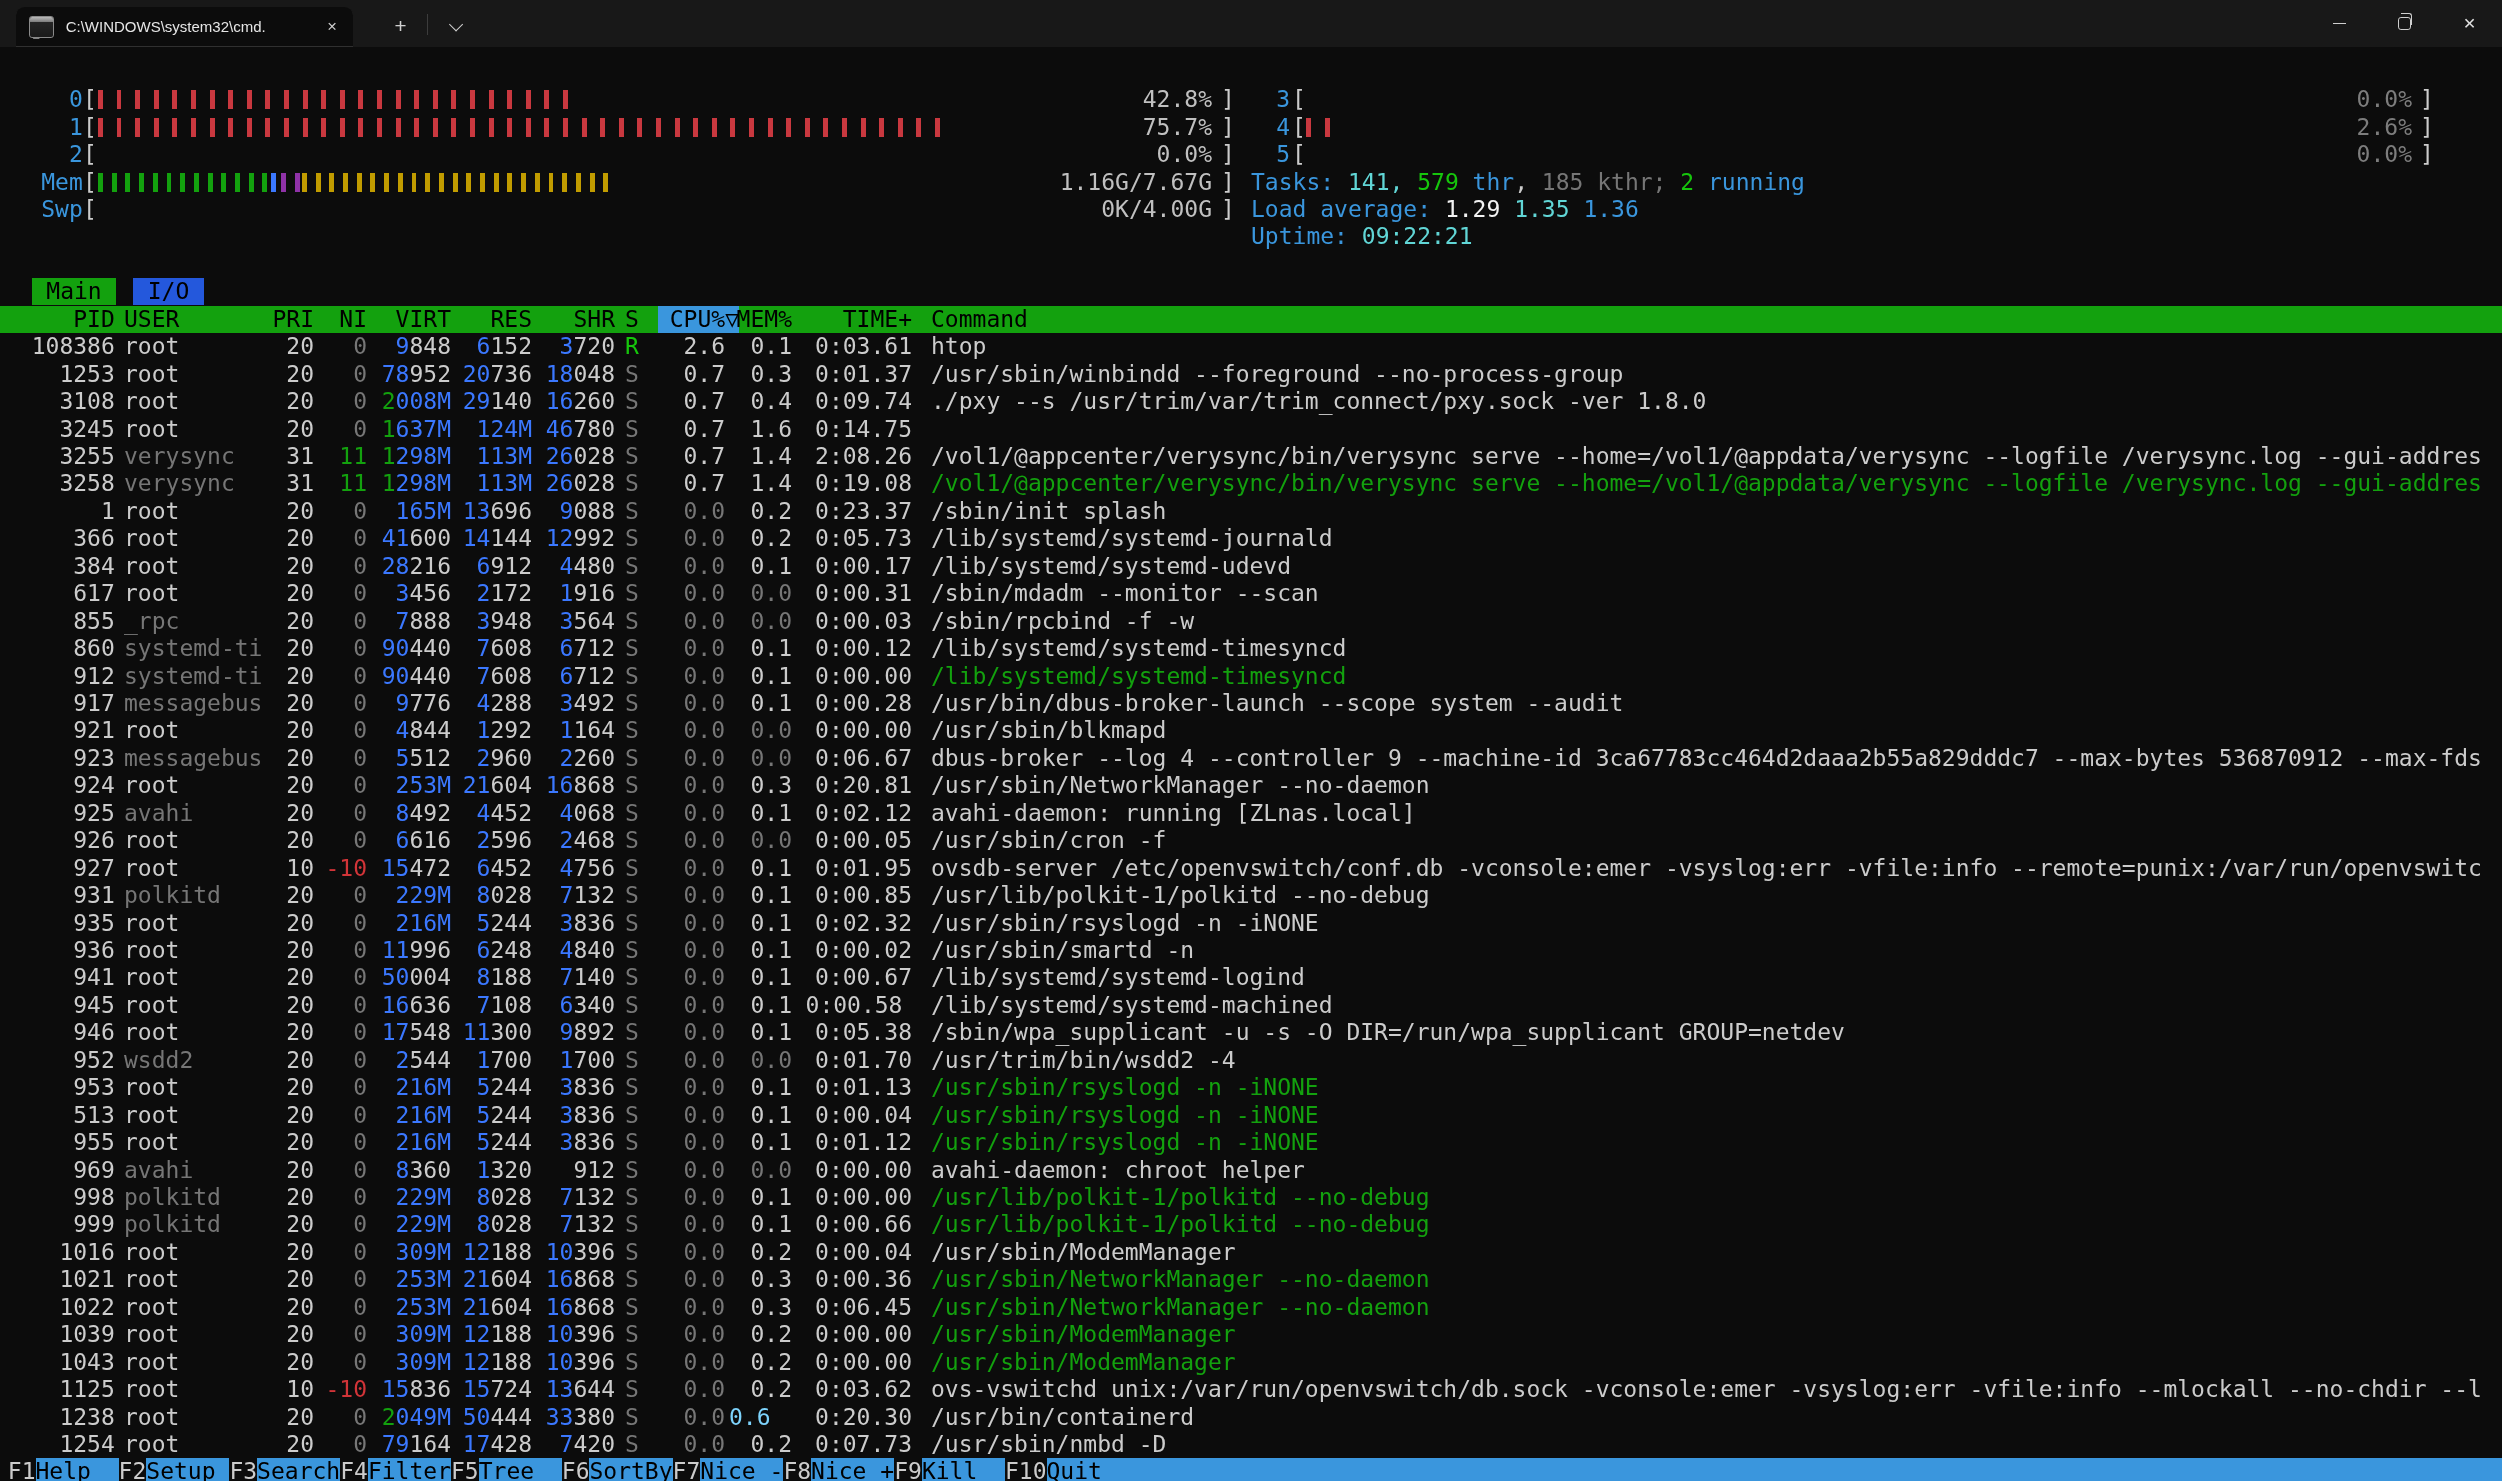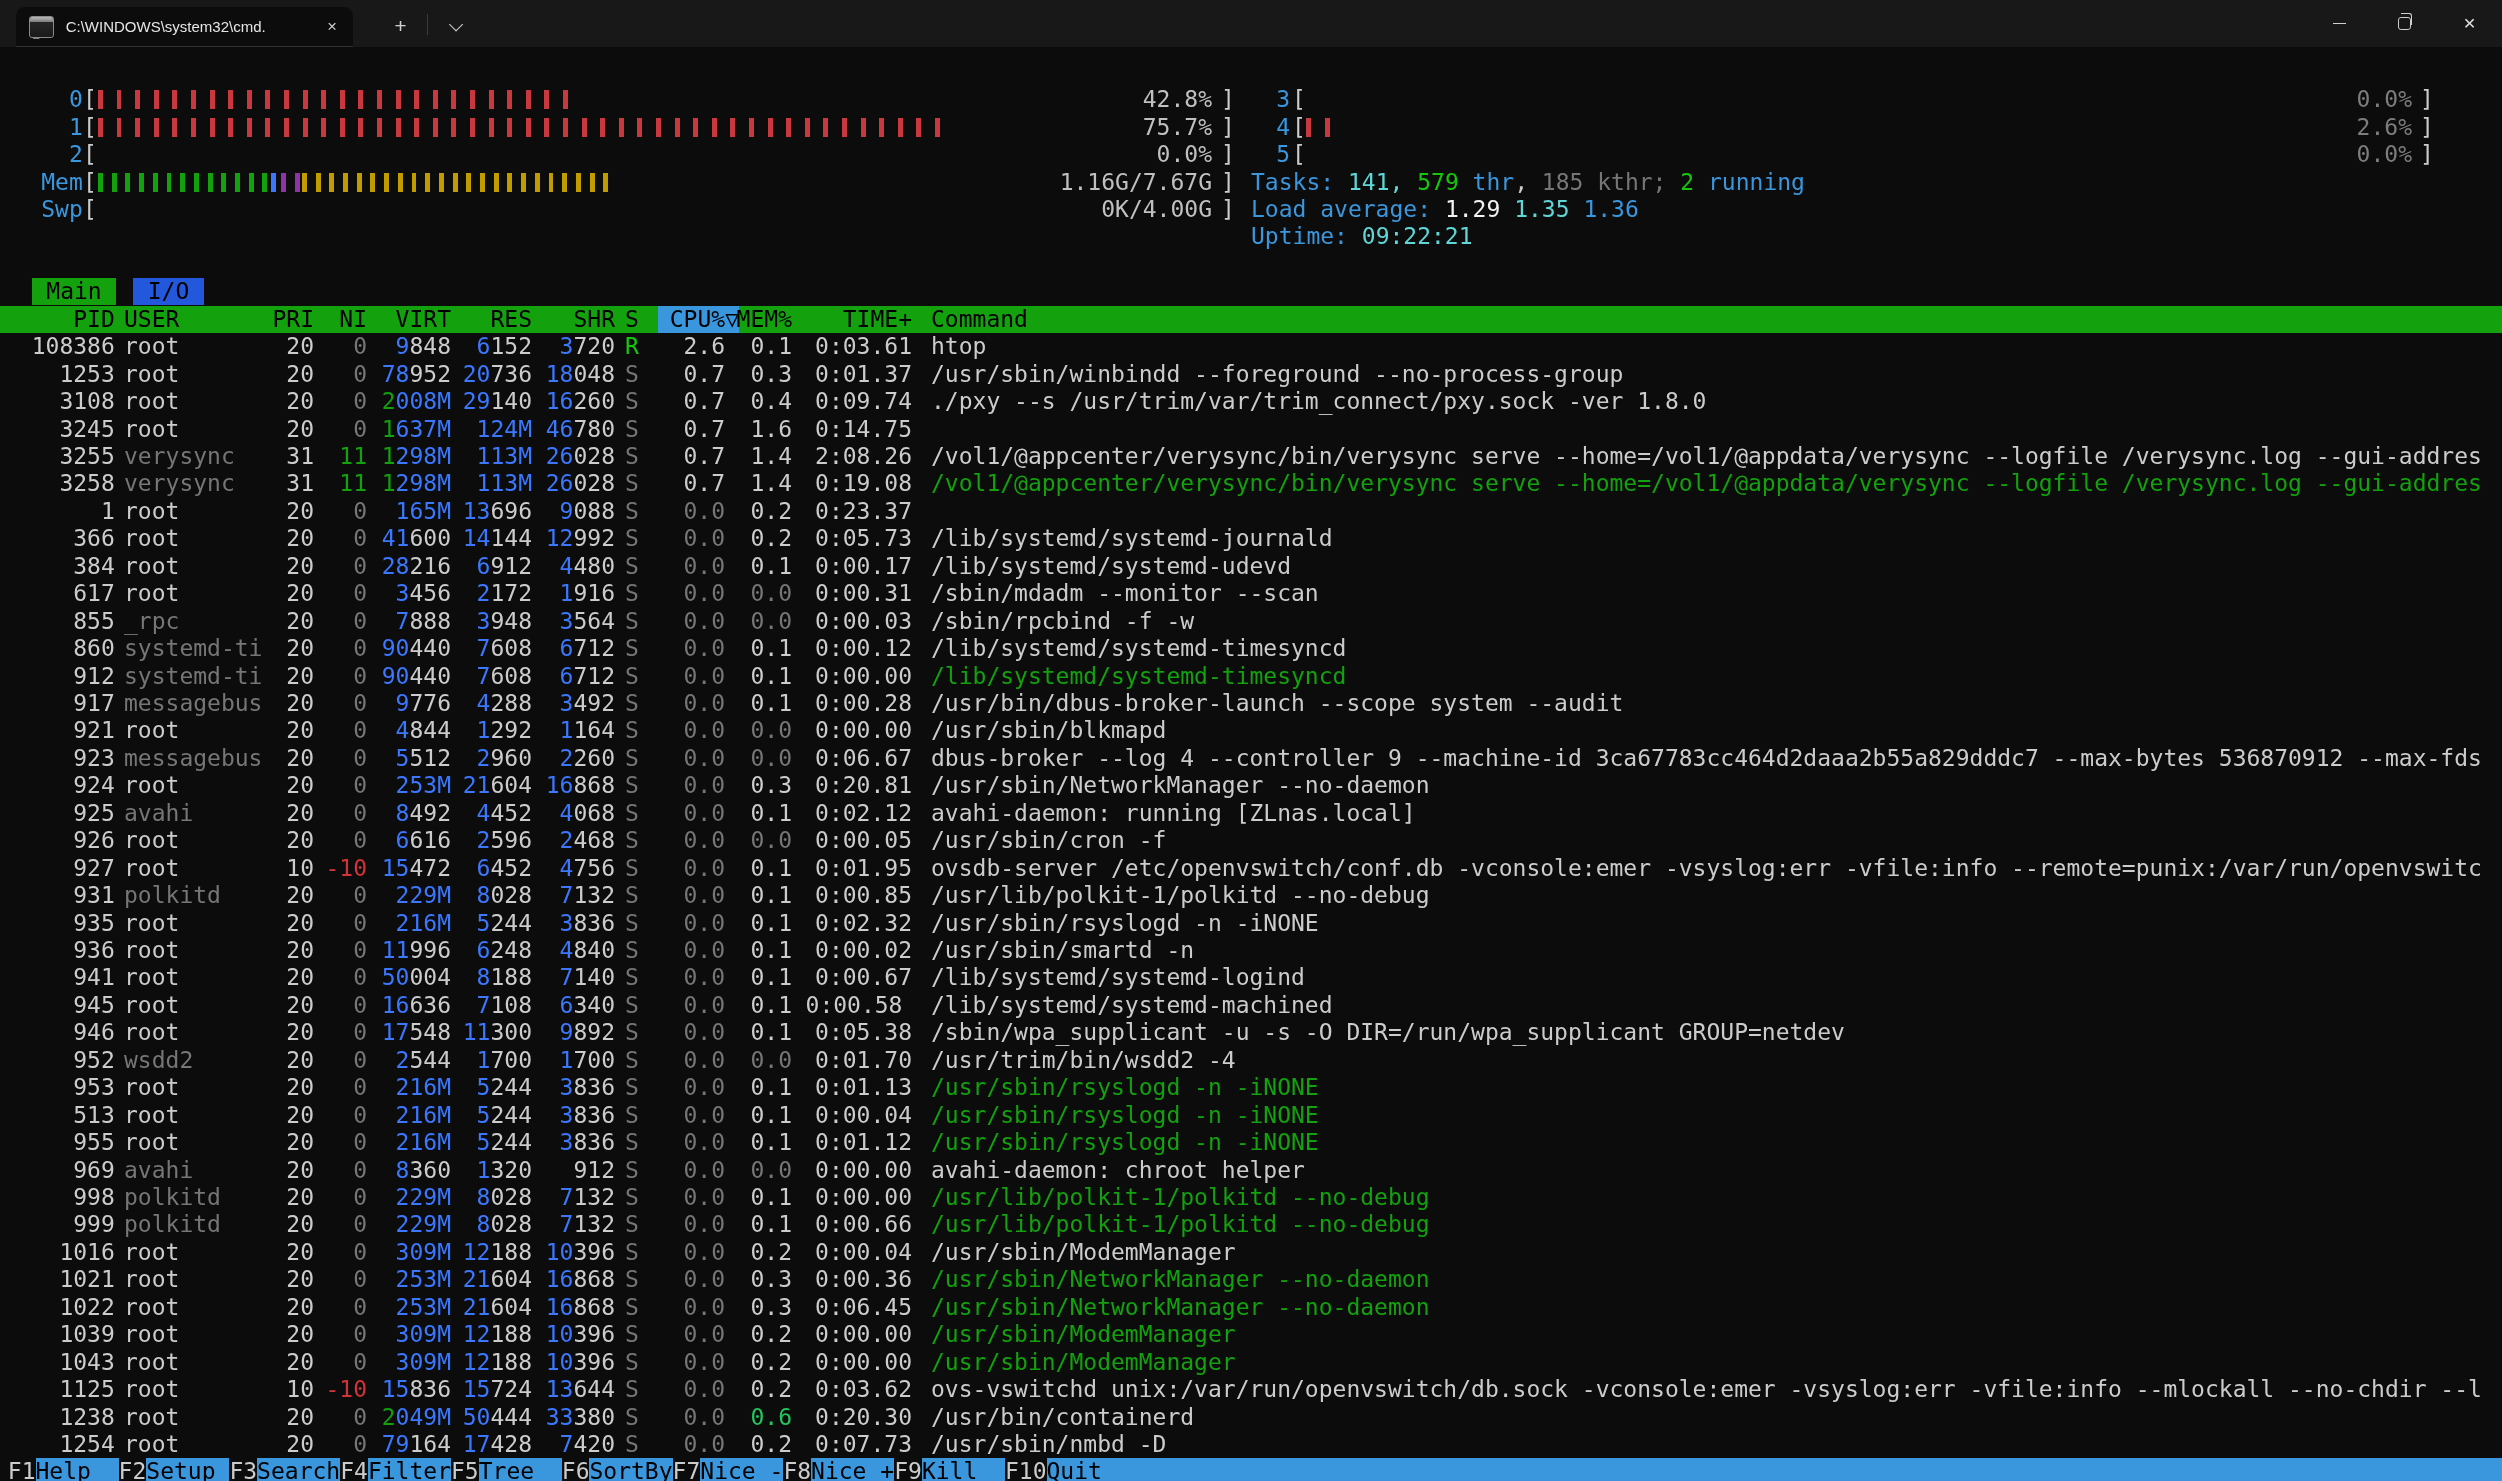--- a/index.html
+++ b/index.html
@@ -247,20 +247,21 @@
         <span style="position: absolute; white-space: pre; color: rgb(204, 204, 204); left: 124px; width: 152px;">root</span>
         <span style="position: absolute; white-space: pre; color: rgb(204, 204, 204); left: 245px; width: 69px; text-align: right;">20</span>
         <span style="position: absolute; white-space: pre; color: rgb(118, 118, 118); left: 316px; width: 51px; text-align: right;">0</span>
         <span style="position: absolute; left: 369px; width: 82px; text-align: right; white-space: pre;"><span style="color: rgb(59, 120, 255);">165M</span></span>
         <span style="position: absolute; left: 453px; width: 79px; text-align: right; white-space: pre;"><span style="color: rgb(59, 120, 255);">13</span><span style="color: rgb(204, 204, 204);">696</span></span>
         <span style="position: absolute; left: 536px; width: 79px; text-align: right; white-space: pre;"><span style="color: rgb(59, 120, 255);">9</span><span style="color: rgb(204, 204, 204);">088</span></span>
         <span style="position: absolute; white-space: pre; color: rgb(118, 118, 118); left: 625px; width: 15.7px;">S</span>
         <span style="position: absolute; white-space: pre; color: rgb(118, 118, 118); left: 645px; width: 80px; text-align: right;">0.0</span>
         <span style="position: absolute; white-space: pre; color: rgb(204, 204, 204); left: 729px; width: 63px; text-align: right;">0.2</span>
         <span style="position: absolute; white-space: pre; color: rgb(204, 204, 204); left: 796px; width: 116px; text-align: right;">0:23.37</span>
+        <span style="position: absolute; white-space: pre; color: rgb(204, 204, 204); left: 931px; width: 1564px; overflow: hidden;">/sbin/init splash</span>
       </div>
       <div style="position: absolute; left: 0px; top: 478px; height: 27.4px; width: 2502px;">
         <span style="position: absolute; white-space: pre; color: rgb(204, 204, 204); left: 10.8px; width: 104px; text-align: right;">366</span>
         <span style="position: absolute; white-space: pre; color: rgb(204, 204, 204); left: 124px; width: 152px;">root</span>
         <span style="position: absolute; white-space: pre; color: rgb(204, 204, 204); left: 245px; width: 69px; text-align: right;">20</span>
         <span style="position: absolute; white-space: pre; color: rgb(118, 118, 118); left: 316px; width: 51px; text-align: right;">0</span>
         <span style="position: absolute; left: 369px; width: 82px; text-align: right; white-space: pre;"><span style="color: rgb(59, 120, 255);">41</span><span style="color: rgb(204, 204, 204);">600</span></span>
         <span style="position: absolute; left: 453px; width: 79px; text-align: right; white-space: pre;"><span style="color: rgb(59, 120, 255);">14</span><span style="color: rgb(204, 204, 204);">144</span></span>
         <span style="position: absolute; left: 536px; width: 79px; text-align: right; white-space: pre;"><span style="color: rgb(59, 120, 255);">12</span><span style="color: rgb(204, 204, 204);">992</span></span>
         <span style="position: absolute; white-space: pre; color: rgb(118, 118, 118); left: 625px; width: 15.7px;">S</span>
@@ -706,21 +707,21 @@
       <div style="position: absolute; left: 0px; top: 1357px; height: 27.4px; width: 2502px;">
         <span style="position: absolute; white-space: pre; color: rgb(204, 204, 204); left: 10.8px; width: 104px; text-align: right;">1238</span>
         <span style="position: absolute; white-space: pre; color: rgb(204, 204, 204); left: 124px; width: 152px;">root</span>
         <span style="position: absolute; white-space: pre; color: rgb(204, 204, 204); left: 245px; width: 69px; text-align: right;">20</span>
         <span style="position: absolute; white-space: pre; color: rgb(118, 118, 118); left: 316px; width: 51px; text-align: right;">0</span>
         <span style="position: absolute; left: 369px; width: 82px; text-align: right; white-space: pre;"><span style="color: rgb(19, 161, 14);">2</span><span style="color: rgb(59, 120, 255);">049M</span></span>
         <span style="position: absolute; left: 453px; width: 79px; text-align: right; white-space: pre;"><span style="color: rgb(59, 120, 255);">50</span><span style="color: rgb(204, 204, 204);">444</span></span>
         <span style="position: absolute; left: 536px; width: 79px; text-align: right; white-space: pre;"><span style="color: rgb(59, 120, 255);">33</span><span style="color: rgb(204, 204, 204);">380</span></span>
         <span style="position: absolute; white-space: pre; color: rgb(118, 118, 118); left: 625px; width: 15.7px;">S</span>
         <span style="position: absolute; white-space: pre; color: rgb(118, 118, 118); left: 645px; width: 80px; text-align: right;">0.0</span>
-        <span style="position: absolute; white-space: pre; color: #22c55e; left: 729px; width: 63px; text-align: right;">0.6</span>
+        <span style="position: absolute; white-space: pre; color: #7dd3fc; left: 729px; width: 63px; ">0.6</span>
         <span style="position: absolute; white-space: pre; color: rgb(204, 204, 204); left: 796px; width: 116px; text-align: right;">0:20.30</span>
         <span style="position: absolute; white-space: pre; color: rgb(204, 204, 204); left: 931px; width: 1564px; overflow: hidden;">/usr/bin/containerd</span>
       </div>
       <div style="position: absolute; left: 0px; top: 1384px; height: 27.4px; width: 2502px;">
         <span style="position: absolute; white-space: pre; color: rgb(204, 204, 204); left: 10.8px; width: 104px; text-align: right;">1254</span>
         <span style="position: absolute; white-space: pre; color: rgb(204, 204, 204); left: 124px; width: 152px;">root</span>
         <span style="position: absolute; white-space: pre; color: rgb(204, 204, 204); left: 245px; width: 69px; text-align: right;">20</span>
         <span style="position: absolute; white-space: pre; color: rgb(118, 118, 118); left: 316px; width: 51px; text-align: right;">0</span>
         <span style="position: absolute; left: 369px; width: 82px; text-align: right; white-space: pre;"><span style="color: rgb(59, 120, 255);">79</span><span style="color: rgb(204, 204, 204);">164</span></span>
         <span style="position: absolute; left: 453px; width: 79px; text-align: right; white-space: pre;"><span style="color: rgb(59, 120, 255);">17</span><span style="color: rgb(204, 204, 204);">428</span></span>

